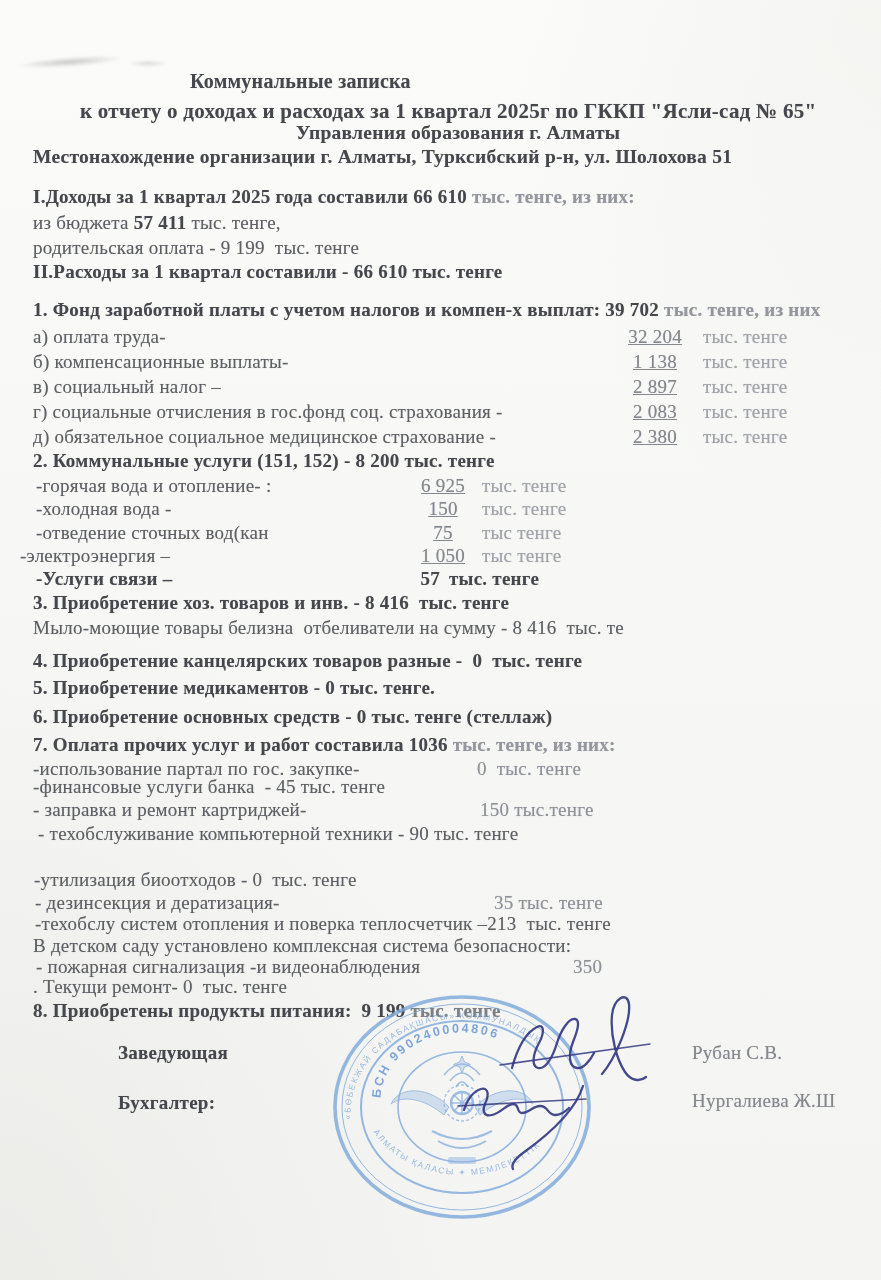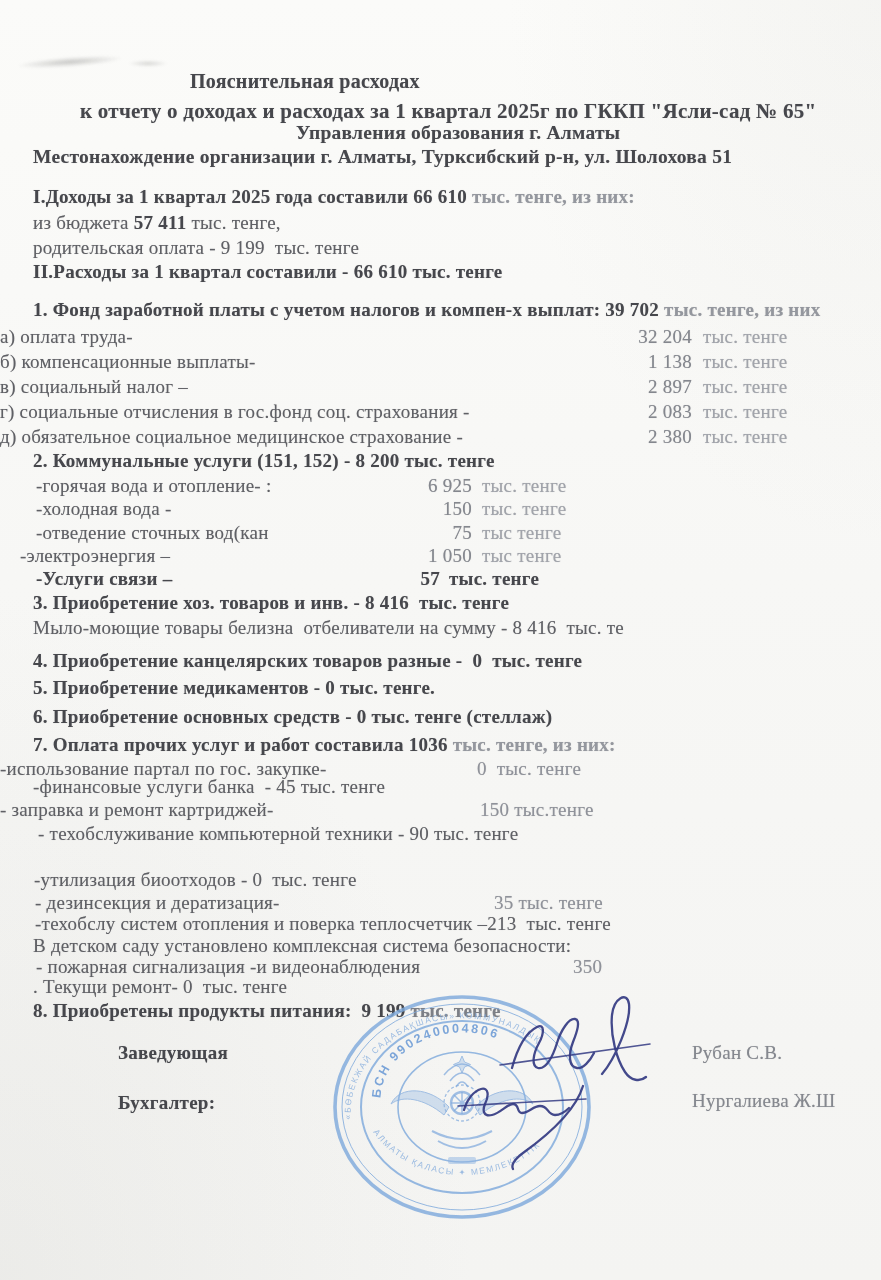--- a/index.html
+++ b/index.html
@@ -13,22 +13,22 @@
   }
   .t{
     position:absolute;white-space:pre;font-size:19px;line-height:22px;
     color:#5f6065;letter-spacing:.25px;
     text-shadow:0 0 .8px rgba(80,80,85,.35);
   }
   .b{font-weight:bold;color:#46474c;}
   .bv{font-weight:bold;color:#46474c;}
   .tail{color:#94979e;font-weight:bold;}
   .row{left:0;right:0;}
-  .lbl{}
-  .num{position:absolute;text-align:right;color:#84878e;}
+  .lbl{margin-left:33px;}
+  .num{position:absolute;text-align:center;color:#84878e;text-decoration:underline;}
   .unit{position:absolute;color:#a1a4ab;}
   .numb{position:absolute;text-align:right;font-weight:bold;color:#46474c;}
   .unitb{position:absolute;font-weight:bold;color:#46474c;}
   .val7{position:absolute;color:#8f929a;}
   .smudge{position:absolute;filter:blur(1.2px);}
   .stampwrap{position:absolute;left:325px;top:985px;width:340px;height:245px;}
   .s-ring{fill:none;stroke:#7fa9dc;opacity:.82;}
   .s-stamp{filter:blur(.4px);}
   .s-bin{font-family:"Liberation Sans","DejaVu Sans",sans-serif;font-size:12.5px;font-weight:bold;fill:#6f9dd6;letter-spacing:2.4px;opacity:.9;}
   .s-small{font-family:"Liberation Sans","DejaVu Sans",sans-serif;font-size:8.5px;fill:#7fa9dc;letter-spacing:1.6px;opacity:.75;}
@@ -41,21 +41,21 @@
 </head>
 <body>
 
 <div class="page">
 
   <div class="smudge" style="left:16px;top:57px;width:108px;height:10px;transform:rotate(-4deg);
               background:radial-gradient(ellipse,rgba(120,120,118,.38),transparent 70%);"></div>
   <div class="smudge" style="left:128px;top:60px;width:40px;height:7px;
               background:radial-gradient(ellipse,rgba(140,140,138,.3),transparent 70%);"></div>
 
-  <div class="t b" style="top:70px;left:190px;font-size:20px">Пояснительная расходах</div>
+  <div class="t b" style="top:70px;left:190px;font-size:20px">Коммунальные записка</div>
   <div class="t b" style="top:100px;left:80px;font-size:21px">к отчету о доходах и расходах за 1 квартал 2025г по ГККП "Ясли-сад № 65"</div>
   <div class="t b" style="top:122px;left:296px;font-size:19.5px">Управления образования г. Алматы</div>
   <div class="t b" style="top:146px;left:33px;font-size:19.5px">Местонахождение организации г. Алматы, Турксибский р-н, ул. Шолохова 51</div>
 
   <div class="t" style="top:186px;left:33px"><span class="b">I.Доходы за 1 квартал 2025 года составили 66 610 </span><span class="tail">тыс. тенге, из них:</span></div>
   <div class="t" style="top:212px;left:33px"><span>из бюджета </span><span class="bv">57 411</span><span> тыс. тенге,</span></div>
   <div class="t" style="top:237px;left:33px">родительская оплата - 9 199  тыс. тенге</div>
   <div class="t b" style="top:261px;left:33px">II.Расходы за 1 квартал составили - 66 610 тыс. тенге</div>
 
   <div class="t" style="top:299px;left:33px"><span class="b">1. Фонд заработной платы с учетом налогов и компен-х выплат: 39 702 </span><span class="tail">тыс. тенге, из них</span></div>

